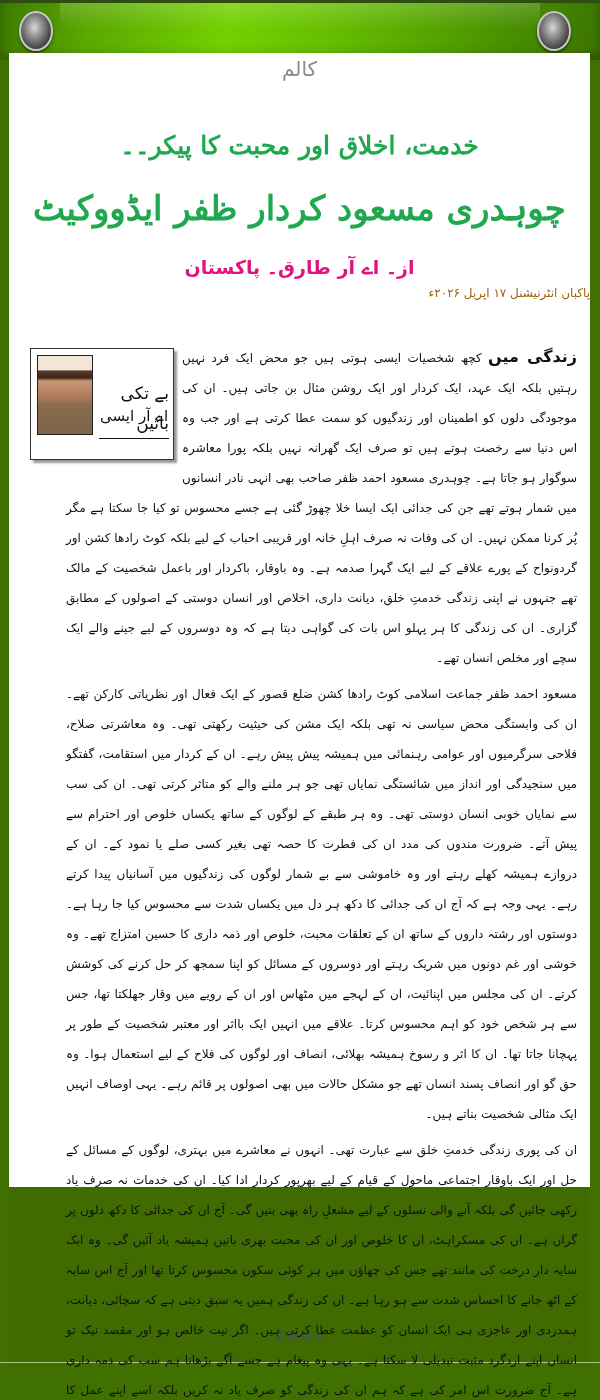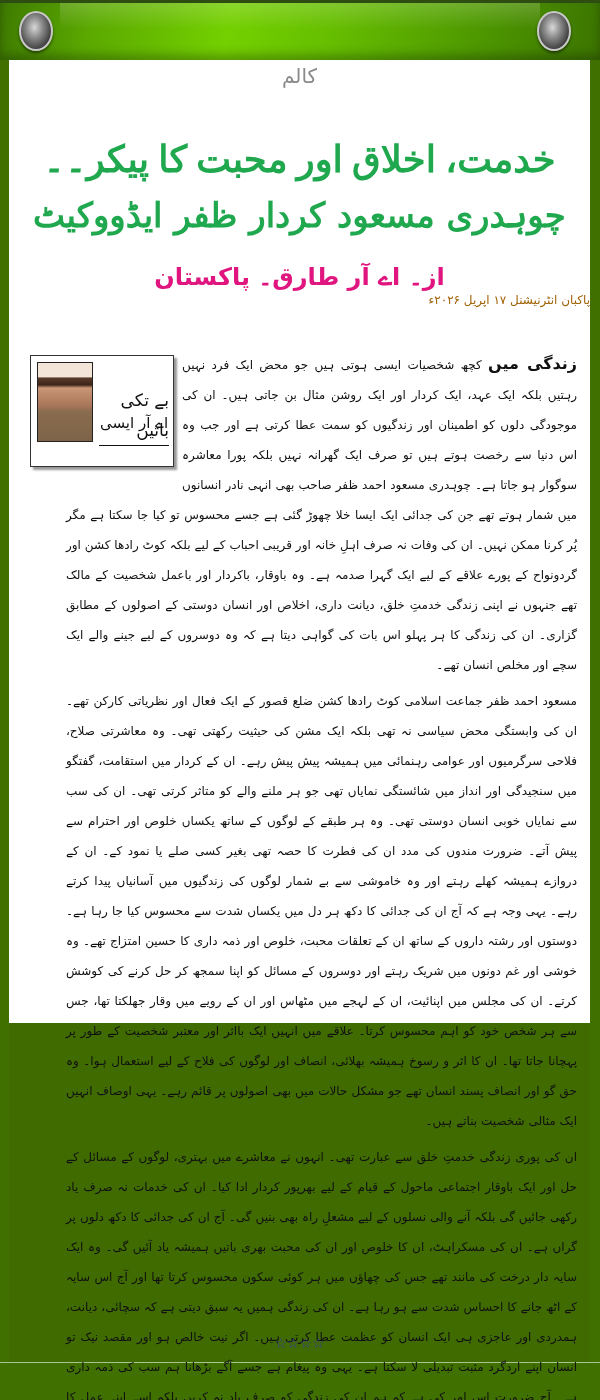--- a/index.html
+++ b/index.html
@@ -30,36 +30,36 @@
   .rivet {
     position: absolute; top: 8px; width: 34px; height: 40px; border-radius: 50%;
     background: radial-gradient(ellipse at 45% 40%, #d8d8d8 0%, #8a8a8a 35%, #3a3a3a 75%, #1a1a1a 100%);
     border: 2px solid #c9c9c9;
     box-shadow: 0 2px 3px rgba(0,0,0,0.5);
   }
   .rivet.left { left: 19px; }
   .rivet.right { right: 29px; }
 
   .paper {
-    position: absolute; left: 9px; top: 60px; width: 581px; height: 963px; background: #ffffff;
+    position: absolute; left: 9px; top: 53px; width: 581px; height: 1134px; background: #ffffff;
   }
 
   .category {
     position: absolute; top: 4px; left: 0; width: 100%; text-align: center;
     font-size: 20px; color: #8a8a8a; direction: rtl;
   }
   .headline {
     position: absolute; left: 0; width: 100%; text-align: center; direction: rtl;
     color: #1fa84e; font-weight: bold; font-family: "DejaVu Serif", serif;
   }
-  .headline.h1 { top: 78px; font-size: 37px; font-family: Liberation Serif, serif; }
+  .headline.h1 { top: 78px; font-size: 25px; }
   .headline.h2 { top: 135px; font-size: 34px; }
   .byline {
     position: absolute; top: 203px; width: 100%; text-align: center; direction: rtl;
-    color: #e0157f; font-size: 24px; font-weight: bold;
+    color: #e0157f; font-size: 19px; font-weight: bold;
   }
   .pubinfo {
     position: absolute; top: 233px; width: 100%; text-align: right; direction: rtl;
     color: #a16207; font-size: 12px;
   }
 
   .body {
     position: absolute; left: 13px; right: 13px; top: 289px;
     direction: rtl; text-align: justify; color: #111;
     font-family: "DejaVu Sans", sans-serif; font-size: 12px; line-height: 30px;

